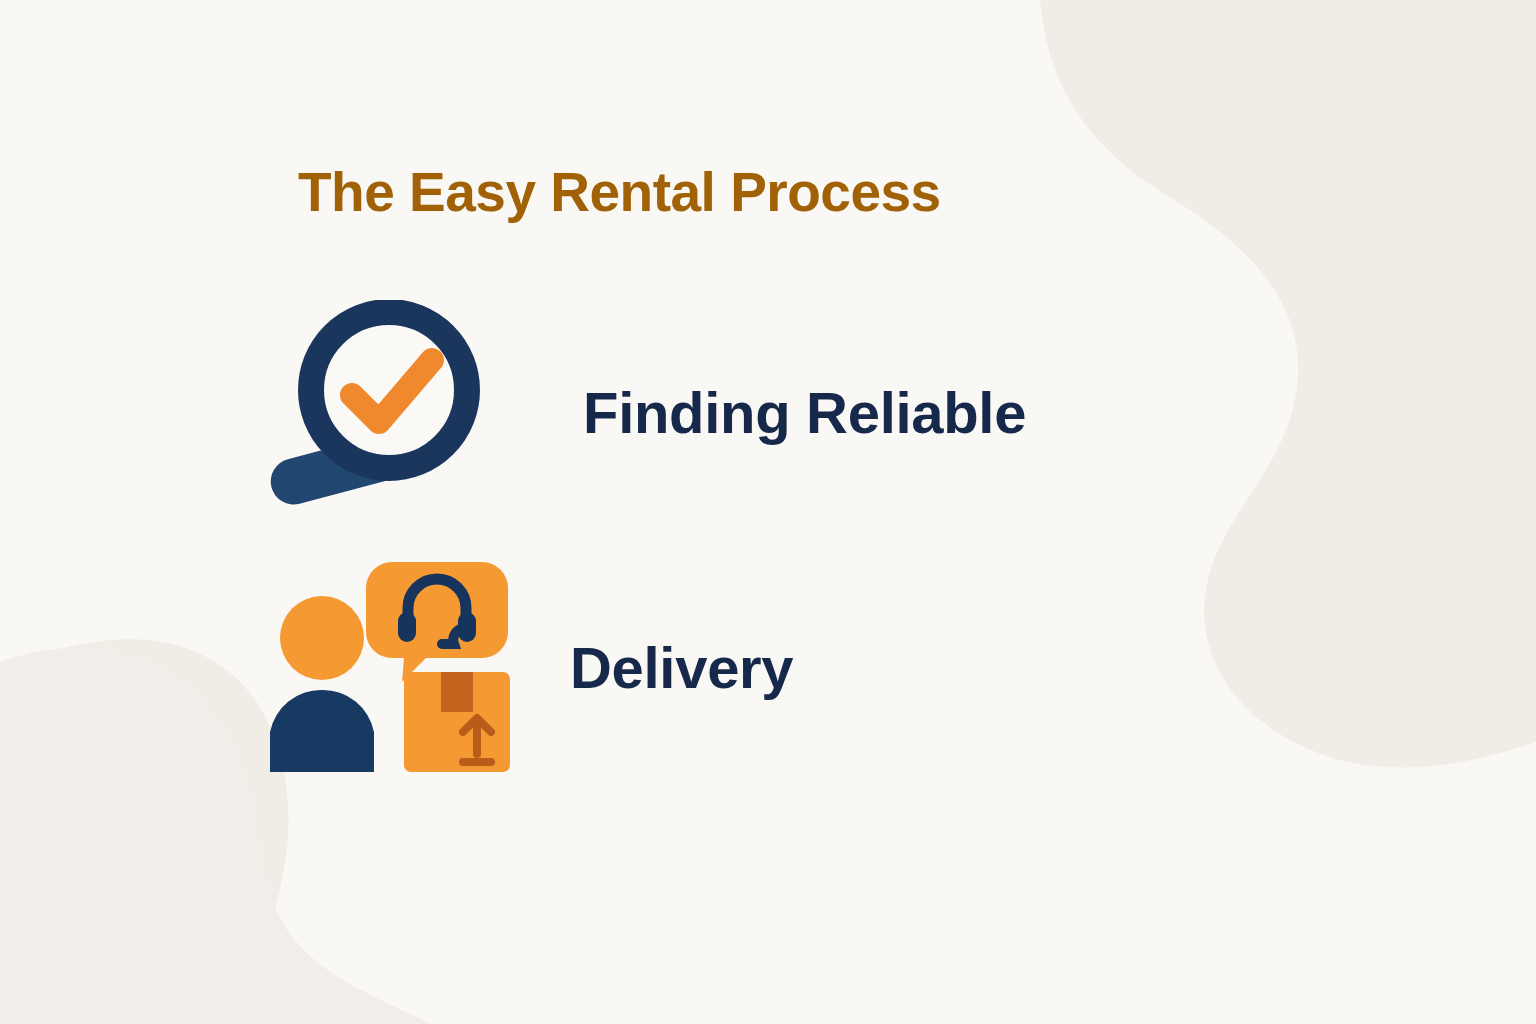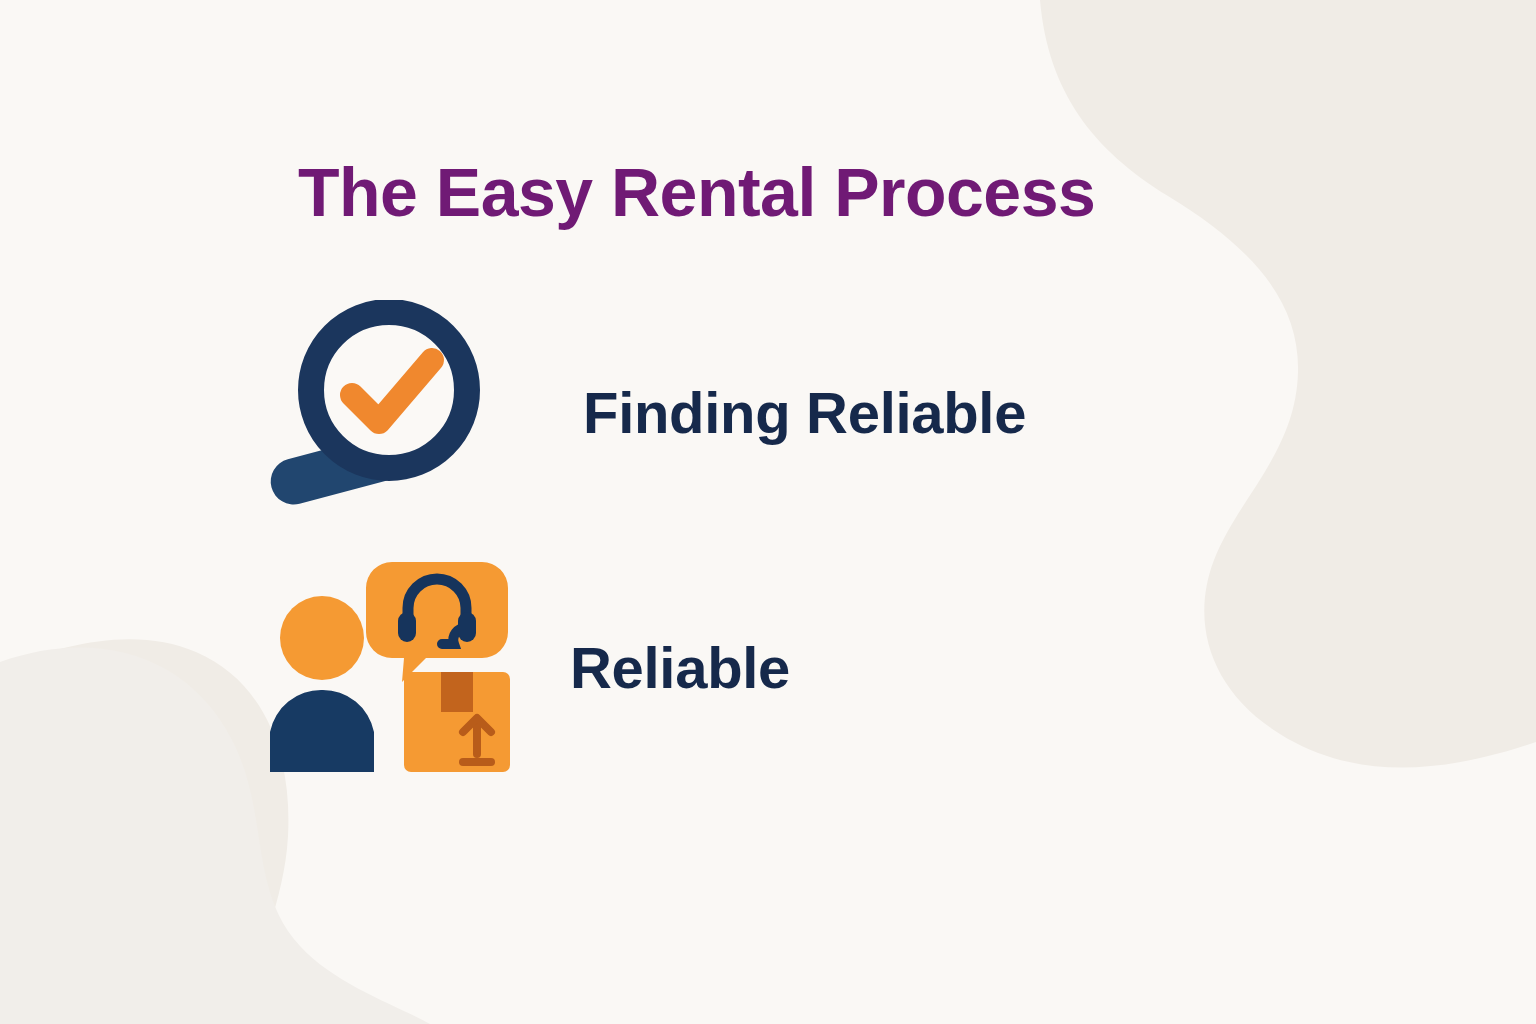--- a/index.html
+++ b/index.html
@@ -31,25 +31,25 @@
     width: 1536px;
     height: 1024px;
     pointer-events: none;
   }
 
   
   .page-title {
     position: absolute;
     left: 298px;
     top: 147px;
-    font-size: 68px;
+    font-size: 55px;
     line-height: 90px;
     font-weight: 700;
     letter-spacing: -0.5px;
-    color: #701a75;
+    color: #a16207;
     white-space: nowrap;
     font-stretch: condensed;
   }
 
   
   .step-row {
     position: absolute;
     display: flex;
     align-items: center;
   }
@@ -142,17 +142,17 @@
           <g stroke="#b85c1a" stroke-width="8" stroke-linecap="round" stroke-linejoin="round" fill="none">
             <path d="M213 204 V170"></path>
             <path d="M199 182 L213 168 L227 182"></path>
             <path d="M199 212 H227"></path>
           </g>
         </g>
       </svg>
     </div>
 
     <div class="step-label">
-      <span class="ln">Reliable</span>
+      <span class="ln">Delivery</span>
     </div>
   </div>
 
 </div>
 
 </body></html>

